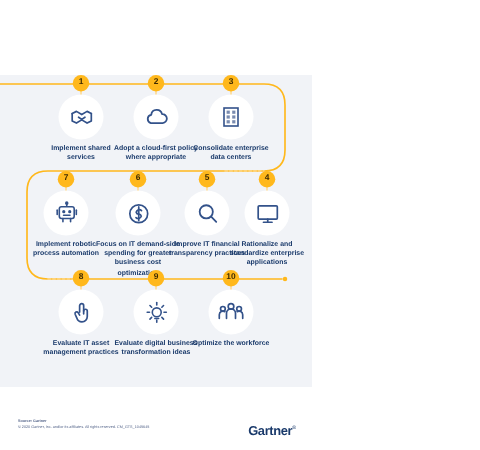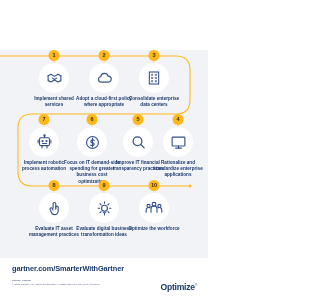--- a/index.html
+++ b/index.html
@@ -228,23 +228,22 @@
         <circle cx="4.8" cy="9.2" r="2.1"></circle>
         <path d="M1.6 17.6 L1.6 14.4 A3.3 3.3 0 0 1 6.6 11.7"></path>
         <circle cx="19.2" cy="9.2" r="2.1"></circle>
         <path d="M22.4 17.6 L22.4 14.4 A3.3 3.3 0 0 0 17.4 11.7"></path>
       </svg>
     </div>
     <div class="caption">Optimize the workforce</div>
   </div>
 
   <div class="footer">
-    <div class="url">gartner.com/SmarterWithGartner</div>
     <div class="legal">
       <div class="l1">Source: Gartner</div>
       <div>© 2020 Gartner, Inc. and/or its affiliates. All rights reserved. CM_GTS_1045645</div>
     </div>
     <div class="logo">
-      <span>Optimize</span><sup>®</sup>
+      <span>Gartner</span><sup>®</sup>
     </div>
   </div>
 
 </div>
 
 </body></html>

